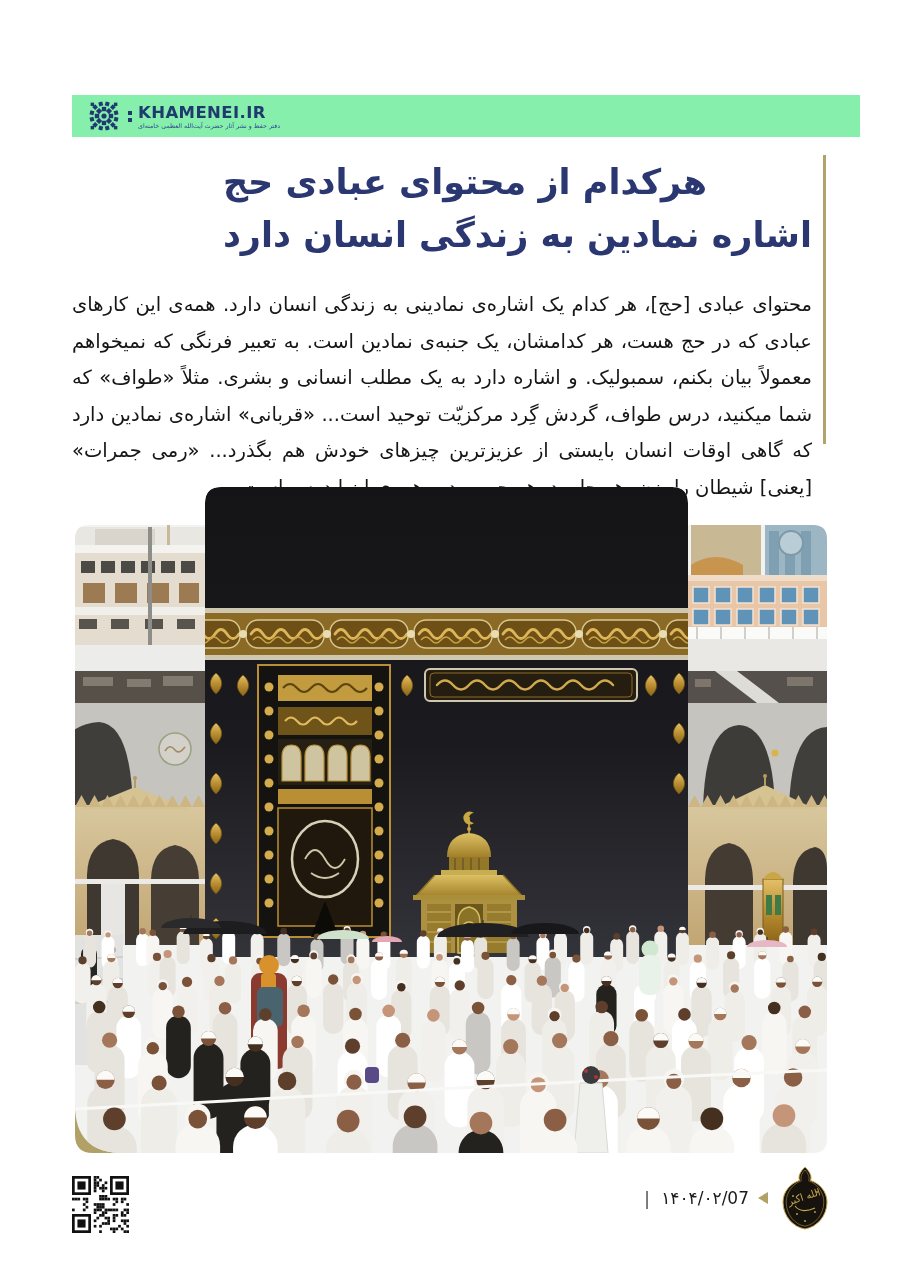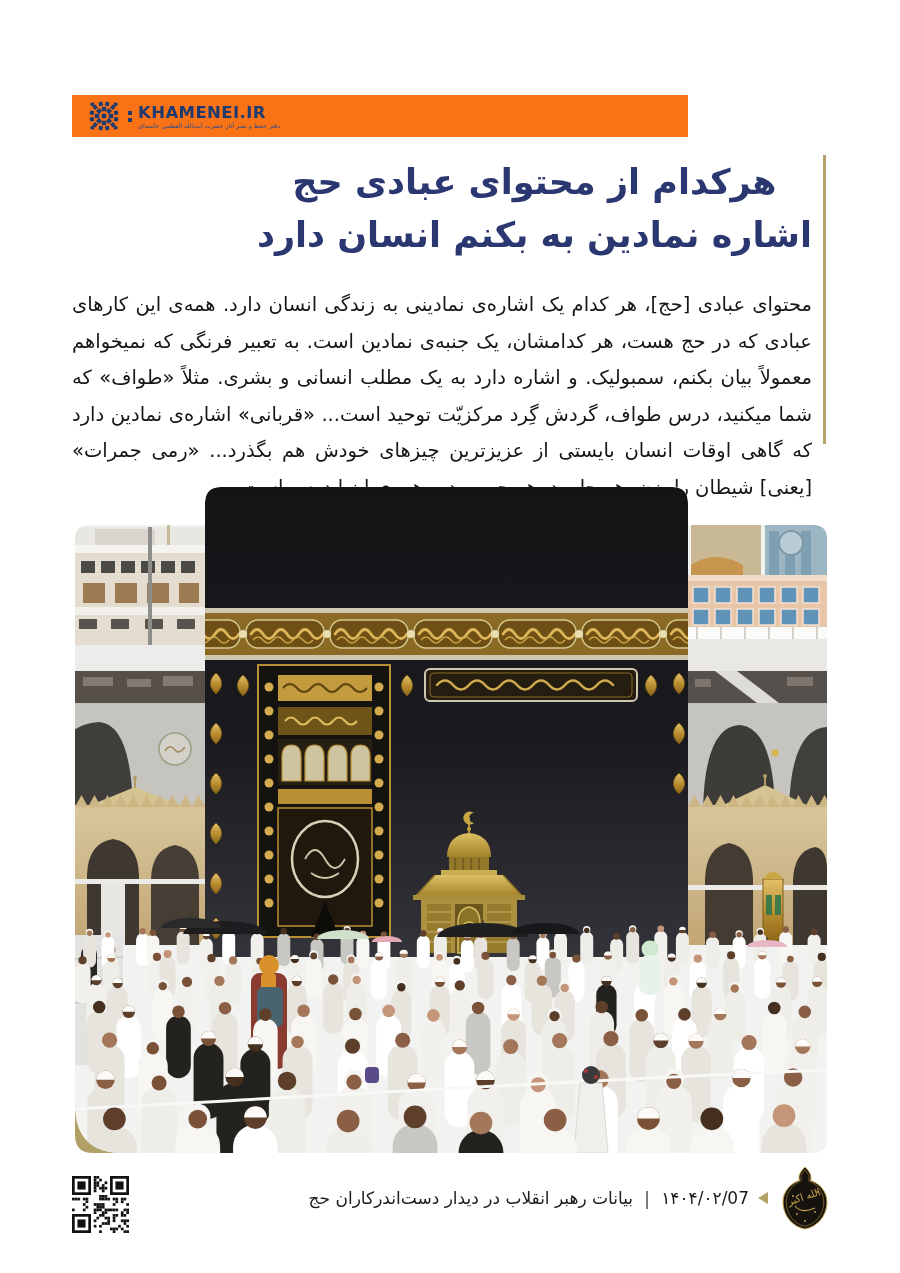--- a/index.html
+++ b/index.html
@@ -1,27 +1,27 @@
 <!DOCTYPE html>
 <html><head>
 <meta charset="utf-8">
 <style>
   html,body{margin:0;padding:0;background:#fff;}
   .page{position:relative;width:900px;height:1273px;background:#ffffff;overflow:hidden;
         font-family:"DejaVu Sans",sans-serif;}
   
-  .band{position:absolute;left:72px;top:95px;width:616px;height:42px;background:#f97316;}
+  .band{position:absolute;left:72px;top:95px;width:788px;height:42px;background:#86efac;}
   .brand{position:absolute;left:14px;top:3px;display:flex;align-items:center;gap:5px;}
   .brand-col{display:flex;flex-direction:column;justify-content:center;}
   .brand-text{color:#1e3a6e;font-weight:bold;font-size:16.5px;letter-spacing:.4px;line-height:17px;}
   .brand-tagline{color:#2c4b8c;font-size:6.3px;direction:rtl;text-align:left;margin-top:1px;letter-spacing:.2px;}
   .colon{display:flex;flex-direction:column;gap:3px;margin:0 1px;}
   .colon span{width:4px;height:4px;background:#1e3a6e;display:block;}
   
-  .headline{position:absolute;right:88px;top:156px;direction:rtl;text-align:center;
+  .headline{position:absolute;right:88px;top:156px;direction:rtl;text-align:left;
             color:#2b3770;font-weight:bold;font-size:35px;line-height:53px;letter-spacing:-0.5px;}
   .rule{position:absolute;left:823px;top:155px;width:3px;height:289px;background:#b3a36b;}
   
   .bodytext{position:absolute;left:72px;top:287px;width:740px;direction:rtl;
             text-align:justify;font-size:19.5px;line-height:36.6px;color:#161616;}
   
   .photo{position:absolute;left:75px;top:487px;width:752px;height:666px;}
   
   .qr{position:absolute;left:72px;top:1176px;width:57px;height:57px;}
   .footrow{position:absolute;right:67px;top:1164px;height:68px;display:flex;align-items:center;gap:9px;}
@@ -71,21 +71,21 @@
         </div>
       <div class="brand-col">
         <div class="brand-text">KHAMENEI.IR</div>
         <div class="brand-tagline">دفتر حفظ و نشر آثار حضرت آیت‌الله العظمی خامنه‌ای</div>
       </div>
     </div>
   </div>
 
   <div class="headline">
     <div>هرکدام از محتوای عبادی حج</div>
-    <div>اشاره نمادین به بکنم انسان دارد</div>
+    <div>اشاره نمادین به زندگی انسان دارد</div>
   </div>
   <div class="rule"></div>
 
   <div class="bodytext">محتوای عبادی [حج]، هر کدام یک اشاره‌ی نمادینی به زندگی انسان دارد. همه‌ی این کارهای عبادی که در حج هست، هر کدامشان، یک جنبه‌ی نمادین است. به تعبیر فرنگی که نمیخواهم معمولاً بیان بکنم، سمبولیک. و اشاره دارد به یک مطلب انسانی و بشری. مثلاً «طواف» که شما میکنید، درس طواف، گردش گِرد مرکزیّت توحید است... «قربانی» اشاره‌ی نمادین دارد که گاهی اوقات انسان بایستی از عزیزترین چیزهای خودش هم بگذرد... «رمی جمرات» [یعنی] شیطان را بزن، هر جا بود، هر جور بود... همه‌ی اینها درس است.</div>
 
   <div class="photo">
     <svg width="752" height="666" viewBox="0 0 752 666">
       <defs>
         <linearGradient id="kGrad" x1="0" y1="0" x2="0" y2="1">
           <stop offset="0" stop-color="#141417"></stop>
@@ -855,21 +855,20 @@
       <rect x="5.428571428571429" y="5.428571428571429" width="8.142857142857142" height="8.142857142857142" fill="#111"></rect>
       <rect x="38" y="0" width="19" height="19" fill="#111"></rect>
       <rect x="40.714285714285715" y="2.7142857142857144" width="13.571428571428573" height="13.571428571428573" fill="#fff"></rect>
       <rect x="43.42857142857143" y="5.428571428571429" width="8.142857142857142" height="8.142857142857142" fill="#111"></rect>
       <rect x="0" y="38" width="19" height="19" fill="#111"></rect>
       <rect x="2.7142857142857144" y="40.714285714285715" width="13.571428571428573" height="13.571428571428573" fill="#fff"></rect>
       <rect x="5.428571428571429" y="43.42857142857143" width="8.142857142857142" height="8.142857142857142" fill="#111"></rect>
     </svg>
 
   <div class="footrow">
-    <div class="foot-label">بیانات رهبر انقلاب در دیدار دست‌اندرکاران حج</div>
     <div class="foot-sep">|</div>
     <div class="foot-date">۱۴۰۴/۰۲/07</div>
     <div class="tri-left"></div>
     <svg width="56" height="64" viewBox="0 0 56 64">
       <path d="M28,1 C33,6 35,10 33.5,14.5 C43,17.5 50,26 50,36 C50,50 40,61 28,63 C16,61 6,50 6,36 C6,26 13,17.5 22.5,14.5 C21,10 23,6 28,1 Z" fill="#16130e" stroke="#caa64e" stroke-width="1"></path>
       <path d="M28,4 C31.5,8 32.8,11 31.6,14.8 C40.5,18 46.8,26.5 46.8,36 C46.8,48.5 38.5,58.5 28,60.2 C17.5,58.5 9.2,48.5 9.2,36 C9.2,26.5 15.5,18 24.4,14.8 C23.2,11 24.5,8 28,4 Z" fill="none" stroke="#8a6d2e" stroke-width=".8"></path>
       <text x="28" y="34" font-size="10" fill="#caa64e" text-anchor="middle" transform="rotate(-18 28 34)" font-family="DejaVu Sans, sans-serif">الله اکبر</text>
       <g fill="#caa64e">
           <circle cx="16" cy="30" r=".9"></circle>
           <circle cx="40" cy="26" r=".9"></circle>

